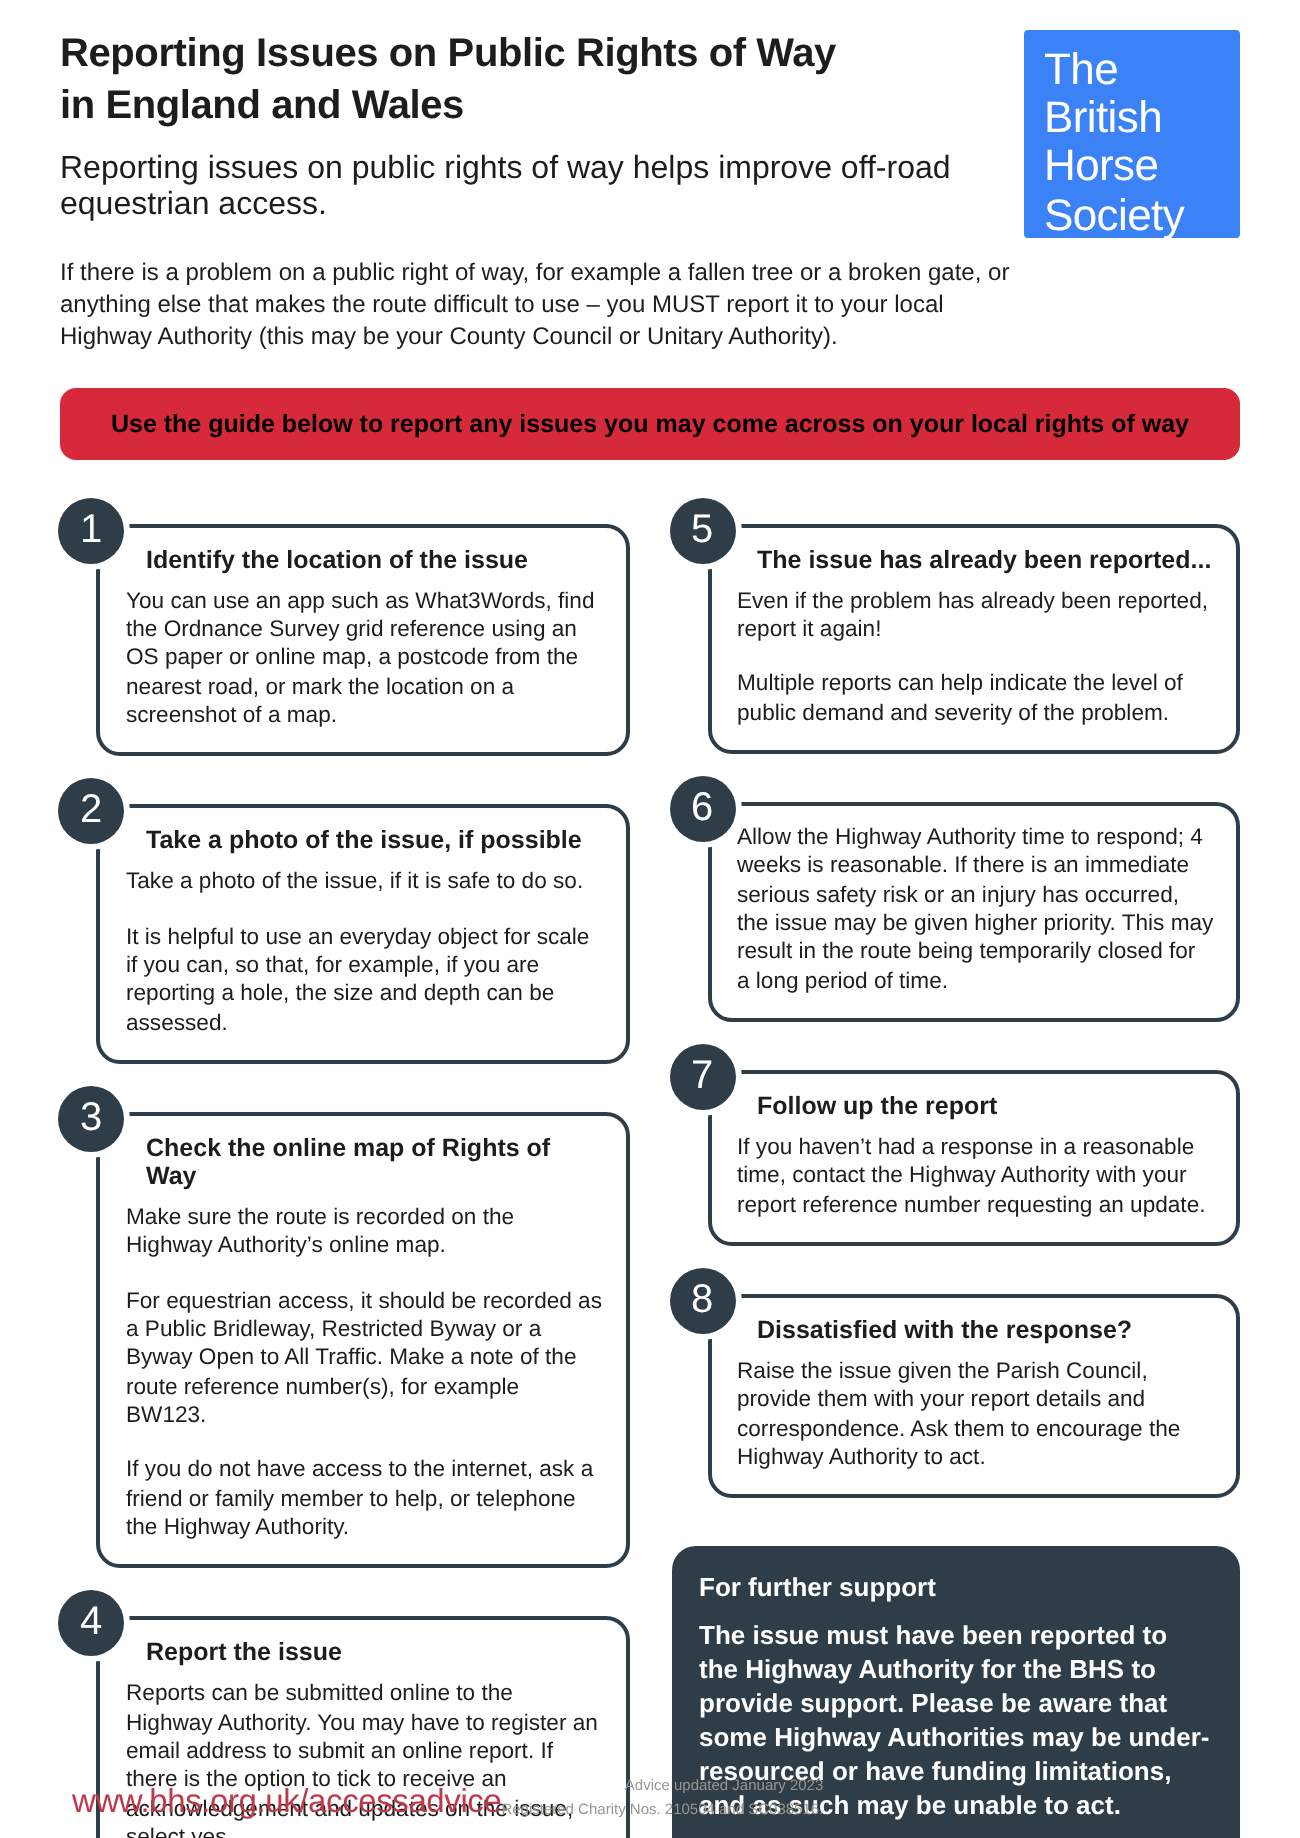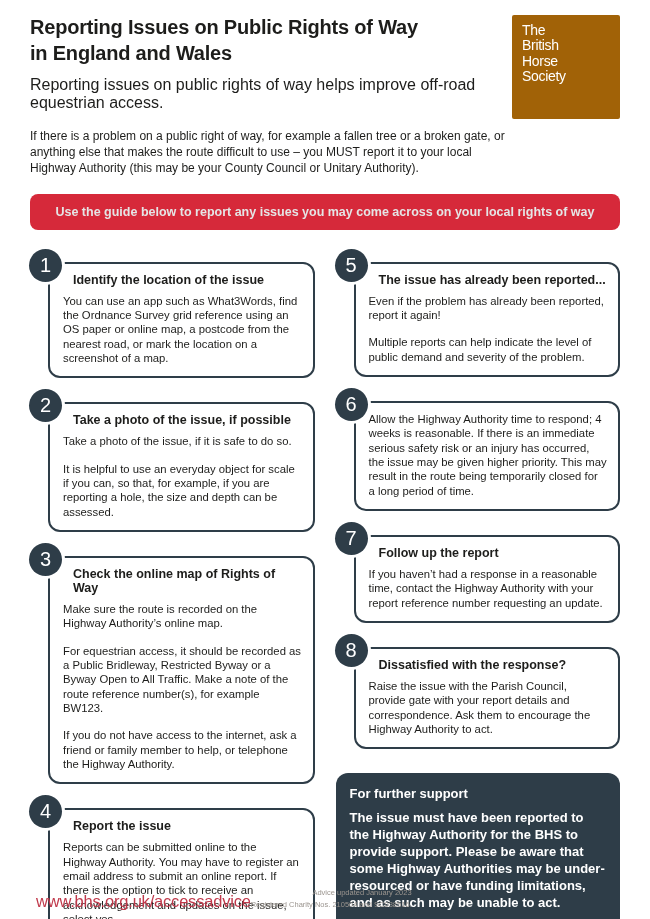--- a/index.html
+++ b/index.html
@@ -9,27 +9,27 @@
     color:#1d1d1b;position:relative;overflow:hidden;
   }
   .page{padding:14px 0 0 0;}
   
   .header{position:relative;padding:0 30px;}
   .title{font-size:20px;line-height:1.3;font-weight:700;margin:0 0 10px 0;letter-spacing:-0.2px;}
   .subtitle{font-size:16px;margin:0 0 16px 0;max-width:480px;}
   .intro{font-size:12px;line-height:1.35;margin:0;max-width:487px;}
   .logo{
     position:absolute;top:1px;right:30px;width:108px;height:104px;
-    background:#a16207;color:#ffffff;border-radius:2px;
+    background:#3b82f6;color:#ffffff;border-radius:2px;
     padding:8px 0 0 10px;box-sizing:border-box;
-    font-size:14px;line-height:1.1;font-weight:400;letter-spacing:-0.3px;
+    font-size:22px;line-height:1.1;font-weight:400;letter-spacing:-0.3px;
   }
   
   .banner{
-    margin:17px 30px 0 30px;background:#d6293a;color:#e5e5e5;
+    margin:17px 30px 0 30px;background:#d6293a;color:#000000;
     border-radius:8px;text-align:center;
     font-size:12.5px;font-weight:700;
     padding:11px 20px;box-sizing:border-box;
   }
   
   .columns{display:flex;gap:21px;padding:0 30px;margin-top:17px;}
   .col{flex:1;min-width:0;}
   .step{
     position:relative;border:2.5px solid #2e3d48;border-radius:12px;
     margin:15px 0 24px 18px;padding:9px 11px 11px 13px;
@@ -145,21 +145,21 @@
     <h3>Follow up the report</h3>
     <div>
             <p>If you haven’t had a response in a reasonable time, contact the Highway Authority with your report reference number requesting an update.</p>
           </div>
   </div>
 
   <div class="step">
     <div class="num">8</div>
     <h3>Dissatisfied with the response?</h3>
     <div>
-            <p>Raise the issue with the Parish Council, provide gate with your report details and correspondence. Ask them to encourage the Highway Authority to act.</p>
+            <p>Raise the issue given the Parish Council, provide them with your report details and correspondence. Ask them to encourage the Highway Authority to act.</p>
           </div>
   </div>
 <div class="support">
           <h3>For further support</h3>
           <p>The issue must have been reported to the Highway Authority for the BHS to provide support. Please be aware that some Highway Authorities may be under-resourced or have funding limitations, and as such may be unable to act.</p>
           <p>Contact the BHS Access &amp; Rights of Way Team for further support and guidance.</p>
         </div>
       </div>
   </div>
 

